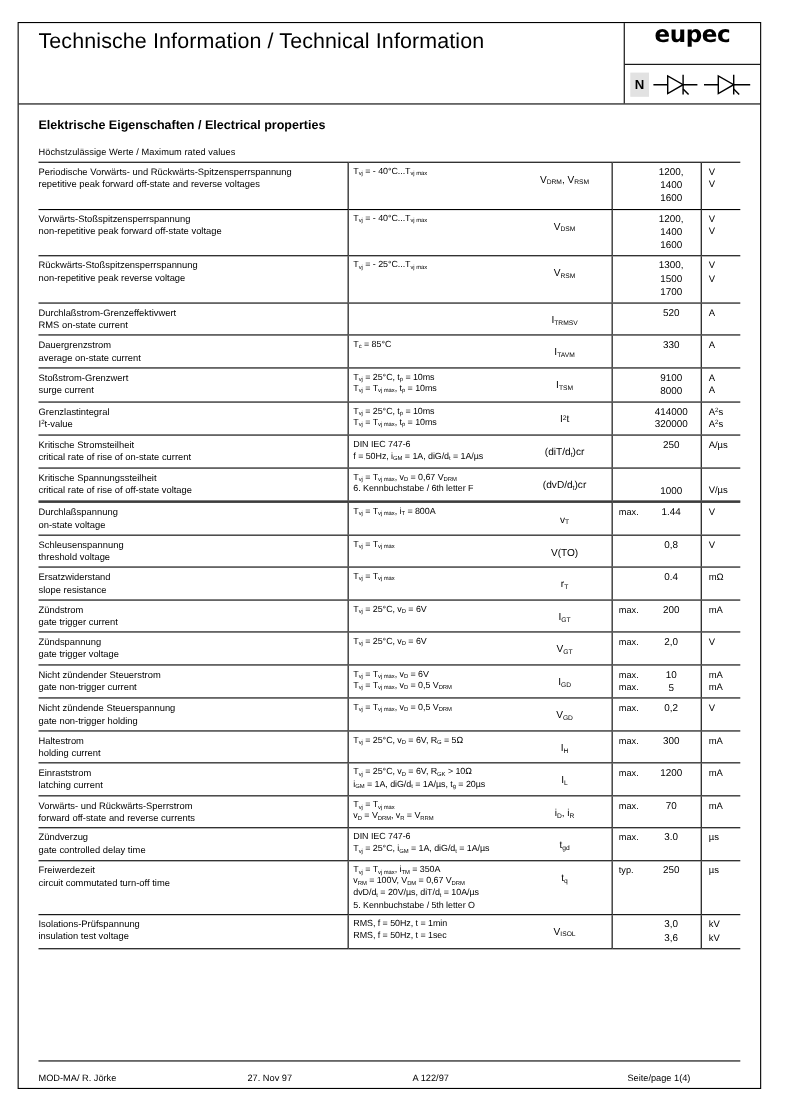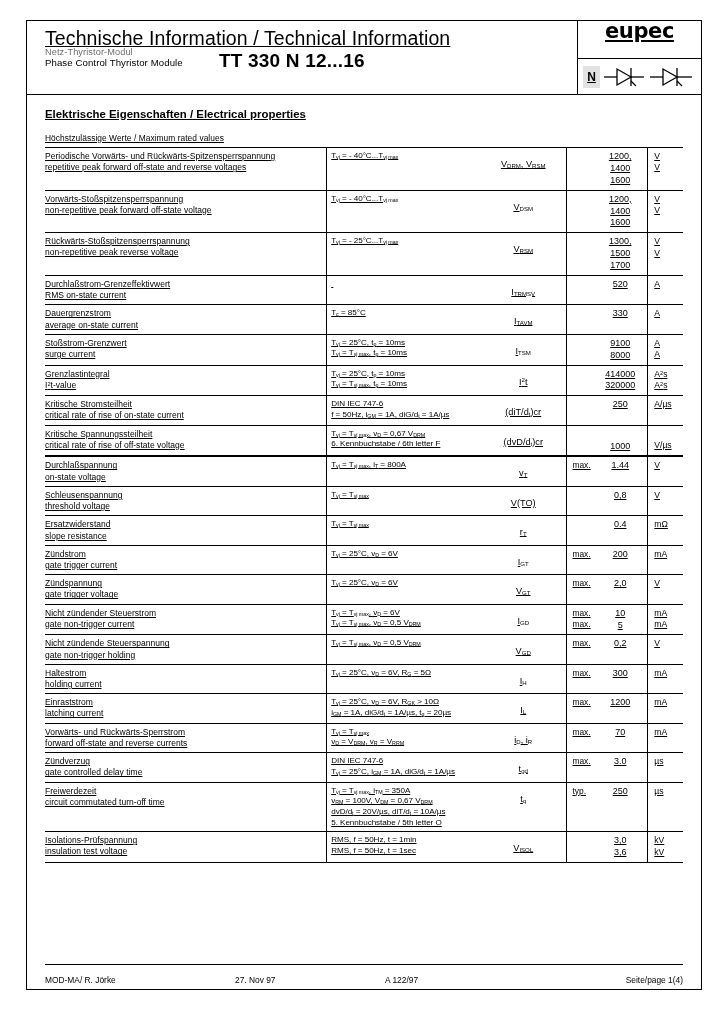--- a/index.html
+++ b/index.html
@@ -6,21 +6,21 @@
   html, body { margin:0; padding:0; }
   body {
     width:720px; height:1012px;
     background:#ffffff;
     font-family:"Liberation Sans", sans-serif;
     color:#000;
     -webkit-font-smoothing:none;
   }
 
   
-  .page { position:relative; width:720px; height:896px; padding:20px 22px 0 26px;text-decoration:underline; }
+  .page { position:relative; width:720px; height:896px; padding:20px 22px 0 16px; }
   .sheet { border:1.6px solid #000; width:676px; height:970px; position:relative; }
 
   
   .hdr { display:flex; border-bottom:1.6px solid #000; height:74px; }
   .hdr-left { flex:1; position:relative; padding:0; }
   .hdr-title {
     font-size:19.5px; font-weight:normal; letter-spacing:.1px;
     padding:6px 0 0 18px; white-space:nowrap;
   }
   .hdr-sub { position:relative; height:34px; padding-left:18px; }
@@ -76,37 +76,32 @@
   .spacer { visibility:hidden; }
   sub { font-size:.66em; vertical-align:-.22em; line-height:0; }
   sup { font-size:.66em; vertical-align:.42em; line-height:0; }
 
   
   .footer {
     position:absolute; left:0; right:0; bottom:22px;
     border-top:1.6px solid #000; margin:0 18px;
     display:flex; font-size:8.4px; padding-top:2px;
   }
-  .f1 { width:190px; } .f2 { width:150px; } .f3 { width:150px; } .f4 { flex:1; text-align:right; }
+  .f1 { width:190px; } .f2 { width:150px; } .f3 { width:150px; } .f4 { flex:1; text-align:center; }
   .f-inner { position:absolute; left:0; right:0; bottom:4px; margin:0 18px; display:flex; font-size:8.4px; }
 </style>
 </head>
 <body>
 
 <div class="page">
   <div class="sheet">
 
     <div class="hdr">
       <div class="hdr-left">
         <div class="hdr-title">Technische Information / Technical Information</div>
-        <div class="hdr-sub">
-          <span class="sub-de">Netz-Thyristor-Modul</span>
-          <span class="sub-en">Phase Control Thyristor Module</span>
-          <span class="part-no">TT 330 N 12...16</span>
-        </div>
       </div>
       <div class="hdr-right">
         <div class="logo-cell">
           <span class="logo-text">eupec</span>
         </div>
         <div class="sym-cell">
           <span class="sym-n">N</span>
           <svg width="92" height="26" viewBox="0 0 92 26">
             <g stroke="#000" stroke-width="1.3" fill="none">
               <line x1="1" y1="13" x2="14" y2="13"></line>

